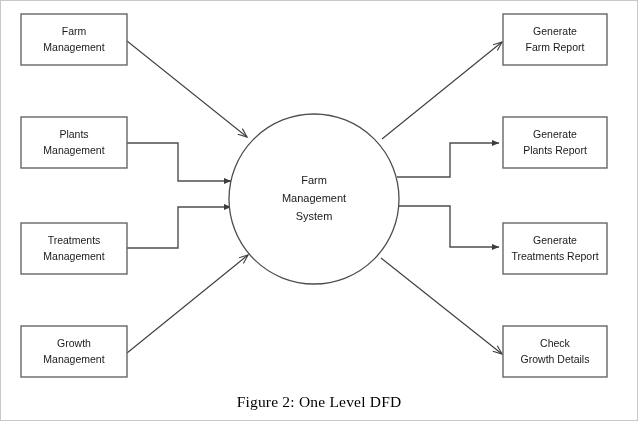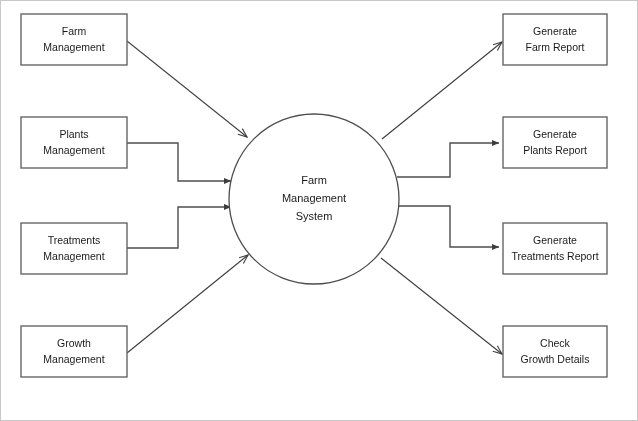--- a/index.html
+++ b/index.html
@@ -153,14 +153,15 @@
       <text class="node-label" x="554" y="256">Treatments Report</text>
     </g>
 
     <g>
       <rect class="ent-rect" x="502" y="325" width="104" height="51"></rect>
       <text class="node-label" x="554" y="343">Check</text>
       <text class="node-label" x="554" y="359">Growth Details</text>
     </g>
   </svg>
 
+  <div class="caption">Figure 2: One Level DFD</div>
 
 </div>
 
 </body></html>

